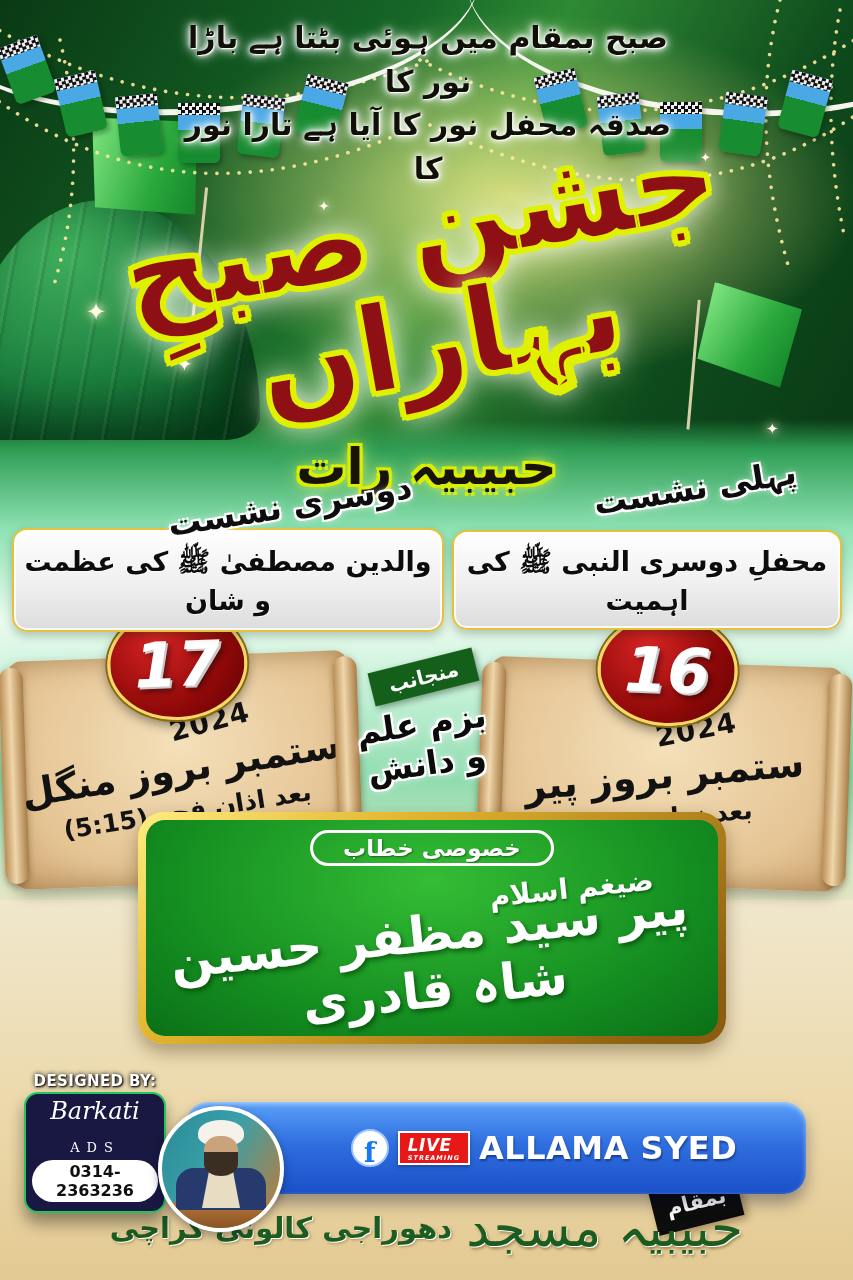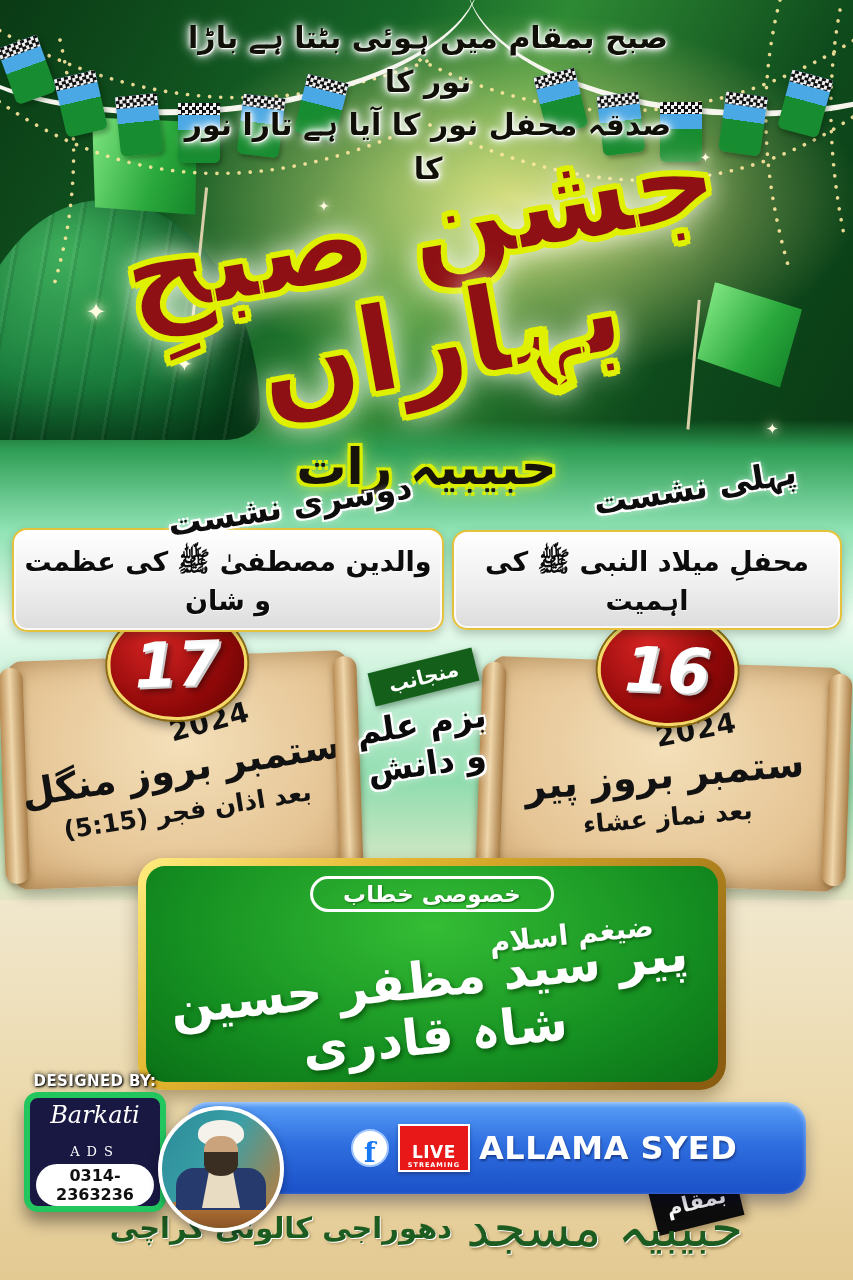--- a/index.html
+++ b/index.html
@@ -150,21 +150,21 @@
     transform:rotate(-14deg);font-size:20px;font-weight:800;direction:rtl;
     box-shadow:2px 3px 6px rgba(0,30,0,.4);
   }
   .organizer-name{
     margin-top:10px;direction:rtl;font-size:33px;font-weight:800;line-height:1.2;color:#0b0b0b;
     transform:rotate(-8deg);
     text-shadow:2px 2px 0 #fff,-2px -2px 0 #fff,2px -2px 0 #fff,-2px 2px 0 #fff,0 0 10px #fff;
   }
   
   .banner{
-    position:absolute;left:138px;top:858px;width:588px;height:232px;z-index:5;
+    position:absolute;left:138px;top:812px;width:588px;height:232px;z-index:5;
     background:linear-gradient(140deg,#ffed80,#e2b52f 32%,#8a5d10 92%);
     border-radius:26px;padding:8px;box-sizing:border-box;
     box-shadow:0 8px 18px rgba(60,40,0,.38);
   }
   .banner-inner{
     position:relative;width:100%;height:100%;border-radius:19px;overflow:hidden;
     background:radial-gradient(ellipse at 50% 28%,#35bd35,#169122 60%,#0a7016);
   }
   .banner-pill{
     position:absolute;left:50%;top:10px;transform:translateX(-50%);
@@ -181,22 +181,22 @@
     color:#fff;font-size:50px;font-weight:800;line-height:1.12;transform:rotate(-6deg);
     text-shadow:2px 3px 5px rgba(0,60,0,.65);
   }
   
   .designer{position:absolute;left:24px;top:1072px;width:142px;z-index:7;text-align:center;}
   .designer-header{
     color:#fff;font-weight:800;font-size:15px;letter-spacing:.4px;
     text-shadow:1px 1px 2px #000,0 0 5px #000;
   }
   .designer-box{
-    margin-top:2px;background:#181842;border:6px solid #22c55e;border-radius:14px;
-    padding:4px 6px 0;box-shadow:0 10px 16px rgba(0,0,0,.4);
+    margin-top:2px;background:#181842;border:2px solid #22c55e;border-radius:14px;
+    padding:4px 6px 9px;box-shadow:0 10px 16px rgba(0,0,0,.4);
   }
   .designer-brand{font-family:"DejaVu Serif",serif;font-style:italic;color:#fff;font-size:24px;line-height:1.1;}
   .designer-sub{color:#fff;font-size:13px;letter-spacing:7px;font-family:"DejaVu Serif",serif;margin-top:16px;}
   .designer-phone{
     margin-top:5px;background:#fff;border-radius:999px;color:#101010;
     font-weight:800;font-size:16px;padding:2px 2px;
   }
   
   .livebar{
     position:absolute;left:186px;top:1102px;width:620px;height:92px;z-index:6;
@@ -206,22 +206,23 @@
     display:flex;flex-direction:column;align-items:center;justify-content:center;
     padding-left:96px;box-sizing:border-box;
   }
   .live-row{display:flex;align-items:center;gap:9px;}
   .fb-circle{
     width:34px;height:34px;border-radius:50%;background:#fff;border:2px solid #9ec4ff;
     display:flex;align-items:flex-end;justify-content:center;overflow:hidden;
     color:#1877f2;font-weight:800;font-size:27px;line-height:.9;font-family:"DejaVu Serif",serif;
   }
   .live-badge{
-    background:#e81818;border:2px solid #fff;padding:18px 8px 1px;text-align:center;line-height:1;
+    background:#e81818;border:2px solid #fff;padding:4px 8px 1px;text-align:left;line-height:1;
     box-shadow:0 2px 4px rgba(0,0,0,.3);
+    font-style:italic;
   }
   .live-word{font-size:17px;font-weight:800;letter-spacing:.5px;display:block;}
   .streaming-word{font-size:6.5px;font-weight:700;letter-spacing:1px;display:block;margin-top:1px;}
   .live-name1{font-size:32px;font-weight:800;letter-spacing:.5px;text-shadow:1px 2px 2px rgba(0,0,40,.4);text-align:center;}
   .live-name2{font-size:36px;font-weight:800;letter-spacing:.5px;line-height:1.05;text-shadow:1px 2px 2px rgba(0,0,40,.4);}
   
   .speaker-photo{
     position:absolute;left:158px;top:1106px;width:118px;height:118px;z-index:7;
     border-radius:50%;border:4px solid #fff;overflow:hidden;
     background:linear-gradient(120deg,#2a8a96,#3aa0a8 45%,#c87830);
@@ -310,21 +311,21 @@
 
   <div class="couplet">
     <div>صبح بمقام میں ہوئی بٹتا ہے باڑا نور کا</div>
     <div>صدقہ محفل نور کا آیا ہے تارا نور کا</div>
   </div>
 
   <div class="main-title">جشن صبحِ بہاراں</div>
   <div class="subtitle">حبیبیہ رات</div>
 
   <div class="session-label label-first">پہلی نشست</div>
-  <div class="session-bar bar-first">محفلِ میلاد النبی ﷺ کی اہمیت</div>
+  <div class="session-bar bar-first">محفلِ دوسری النبی ﷺ کی اہمیت</div>
 
   <div class="session-label label-second">دوسری نشست</div>
   <div class="session-bar bar-second">والدین مصطفیٰ ﷺ کی عظمت و شان</div>
 
   <div class="scroll scroll-right">
     <div class="date-badge">16</div>
     <div class="scroll-body">
       <span class="scroll-year">2024</span>
       <span class="scroll-date">ستمبر بروز پیر</span>
       <span class="scroll-timing">بعد نماز عشاء</span>

